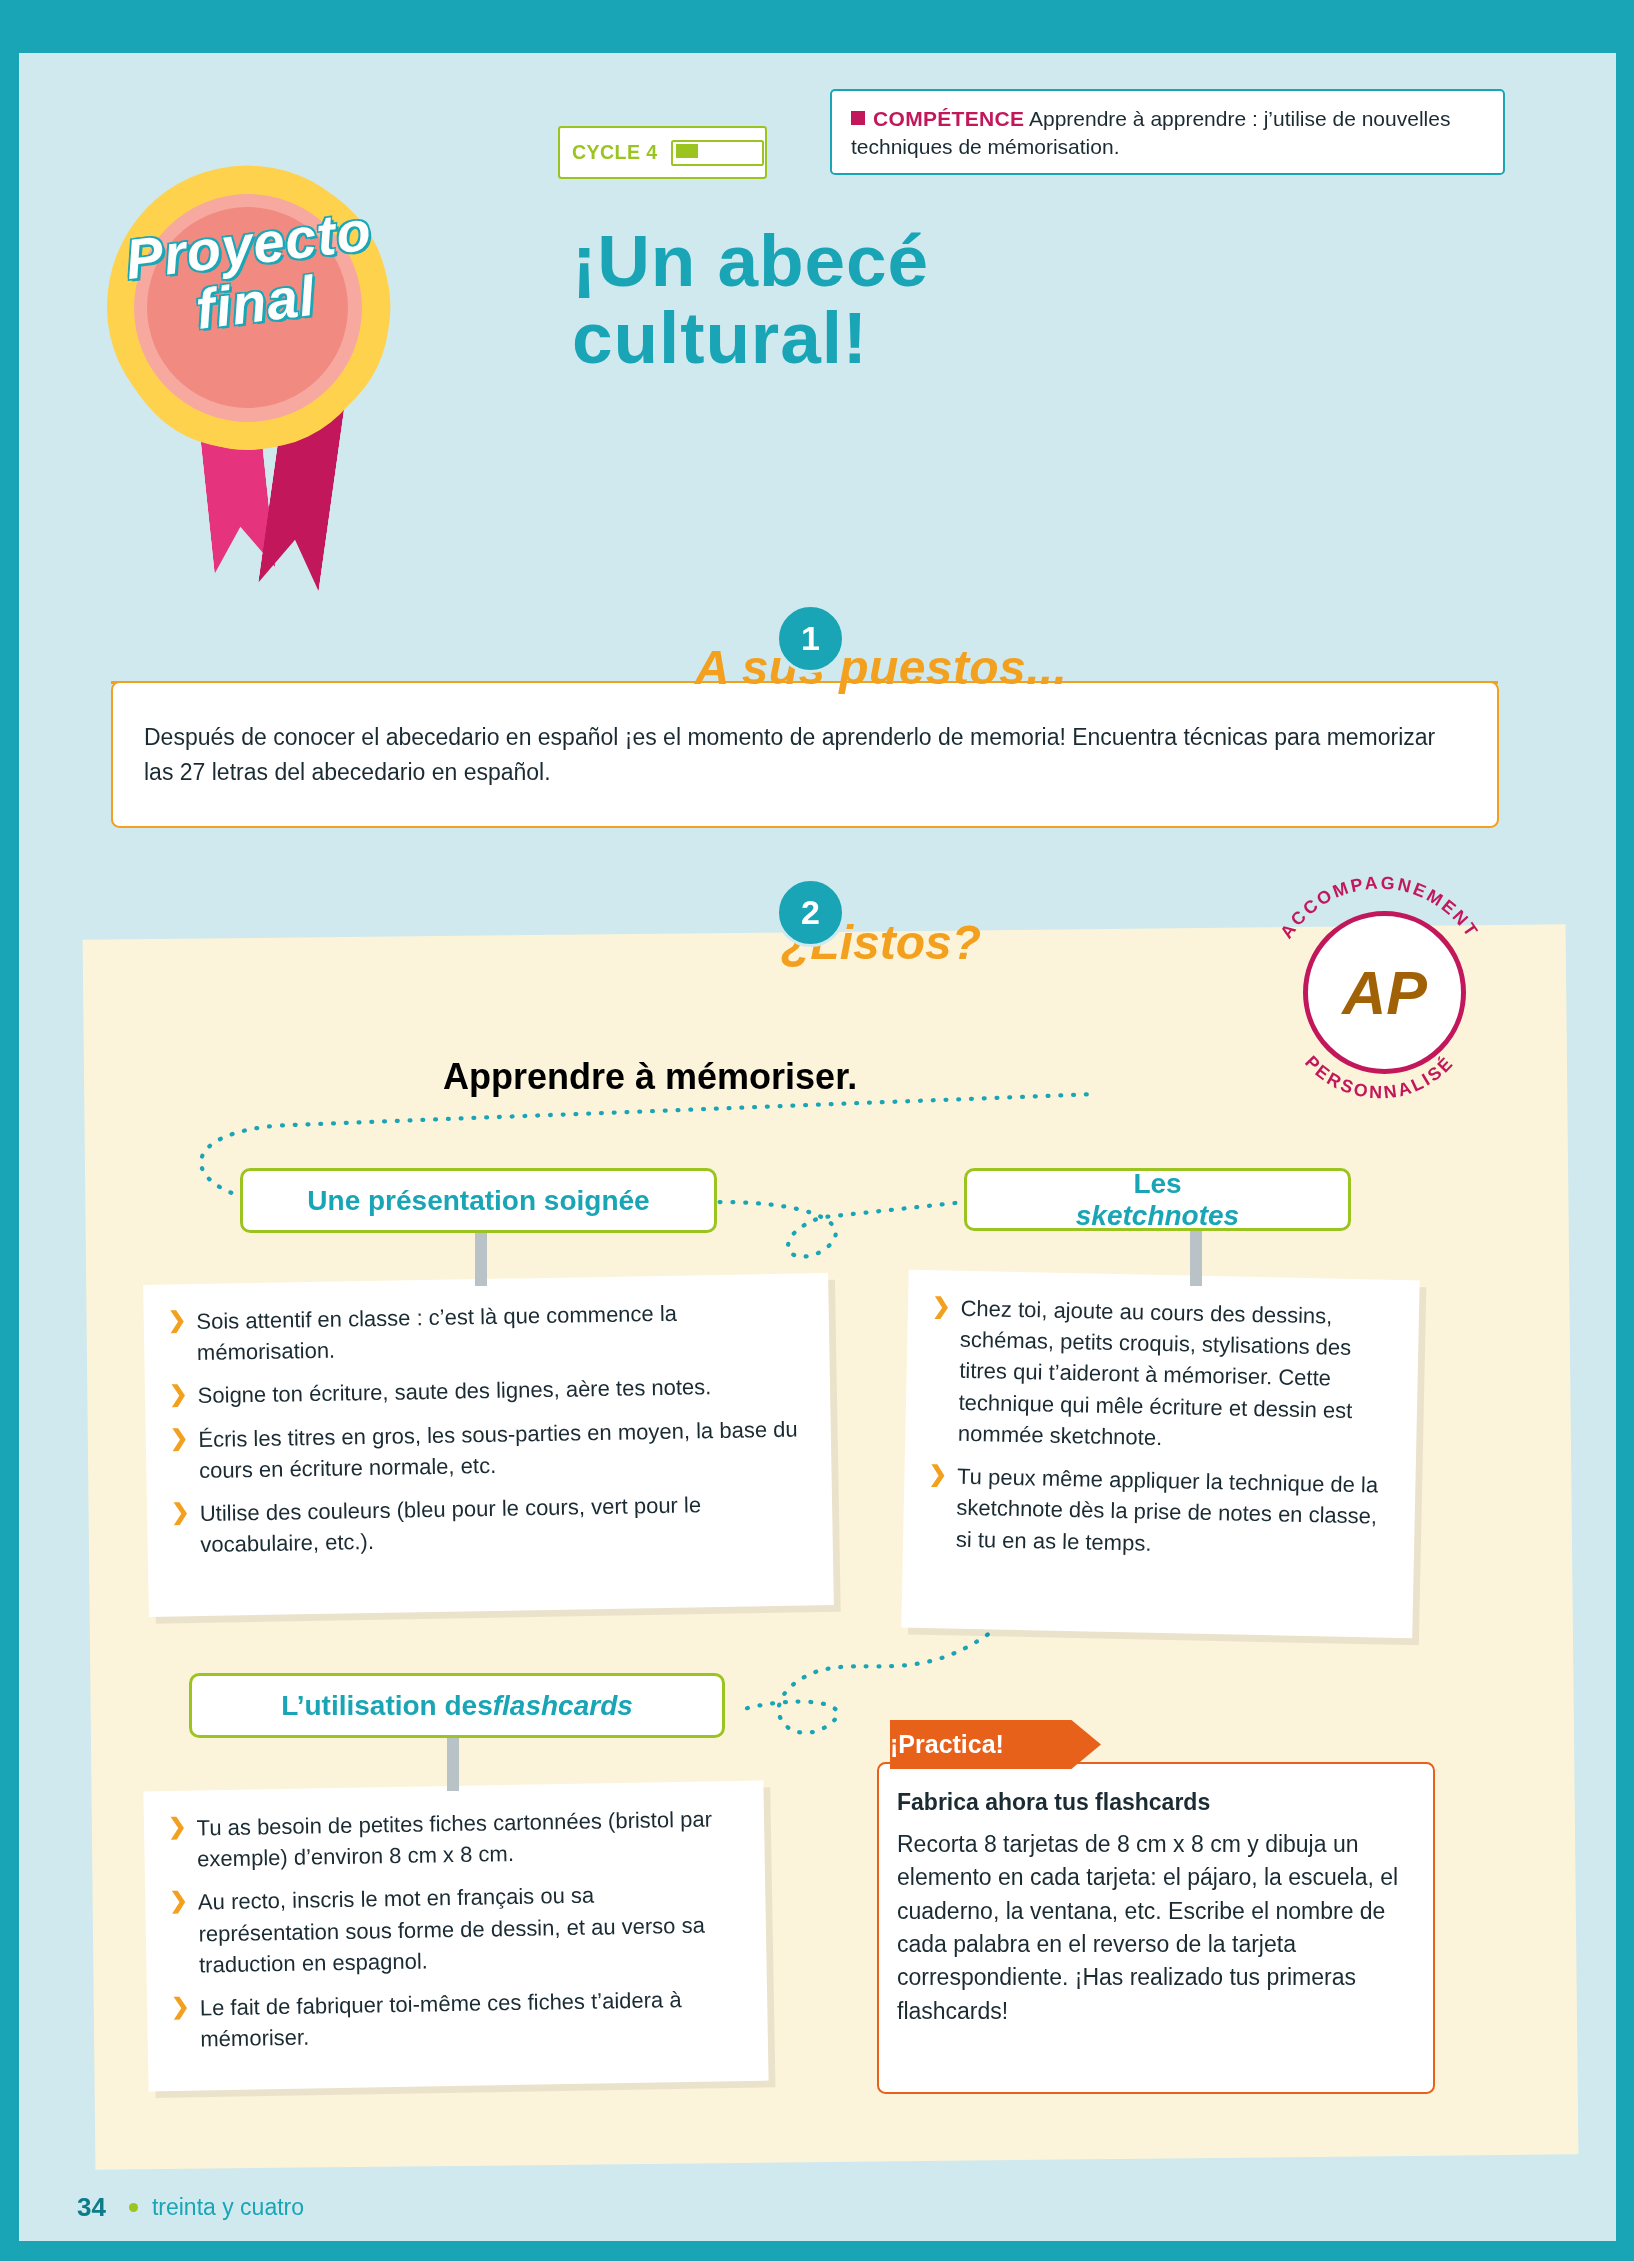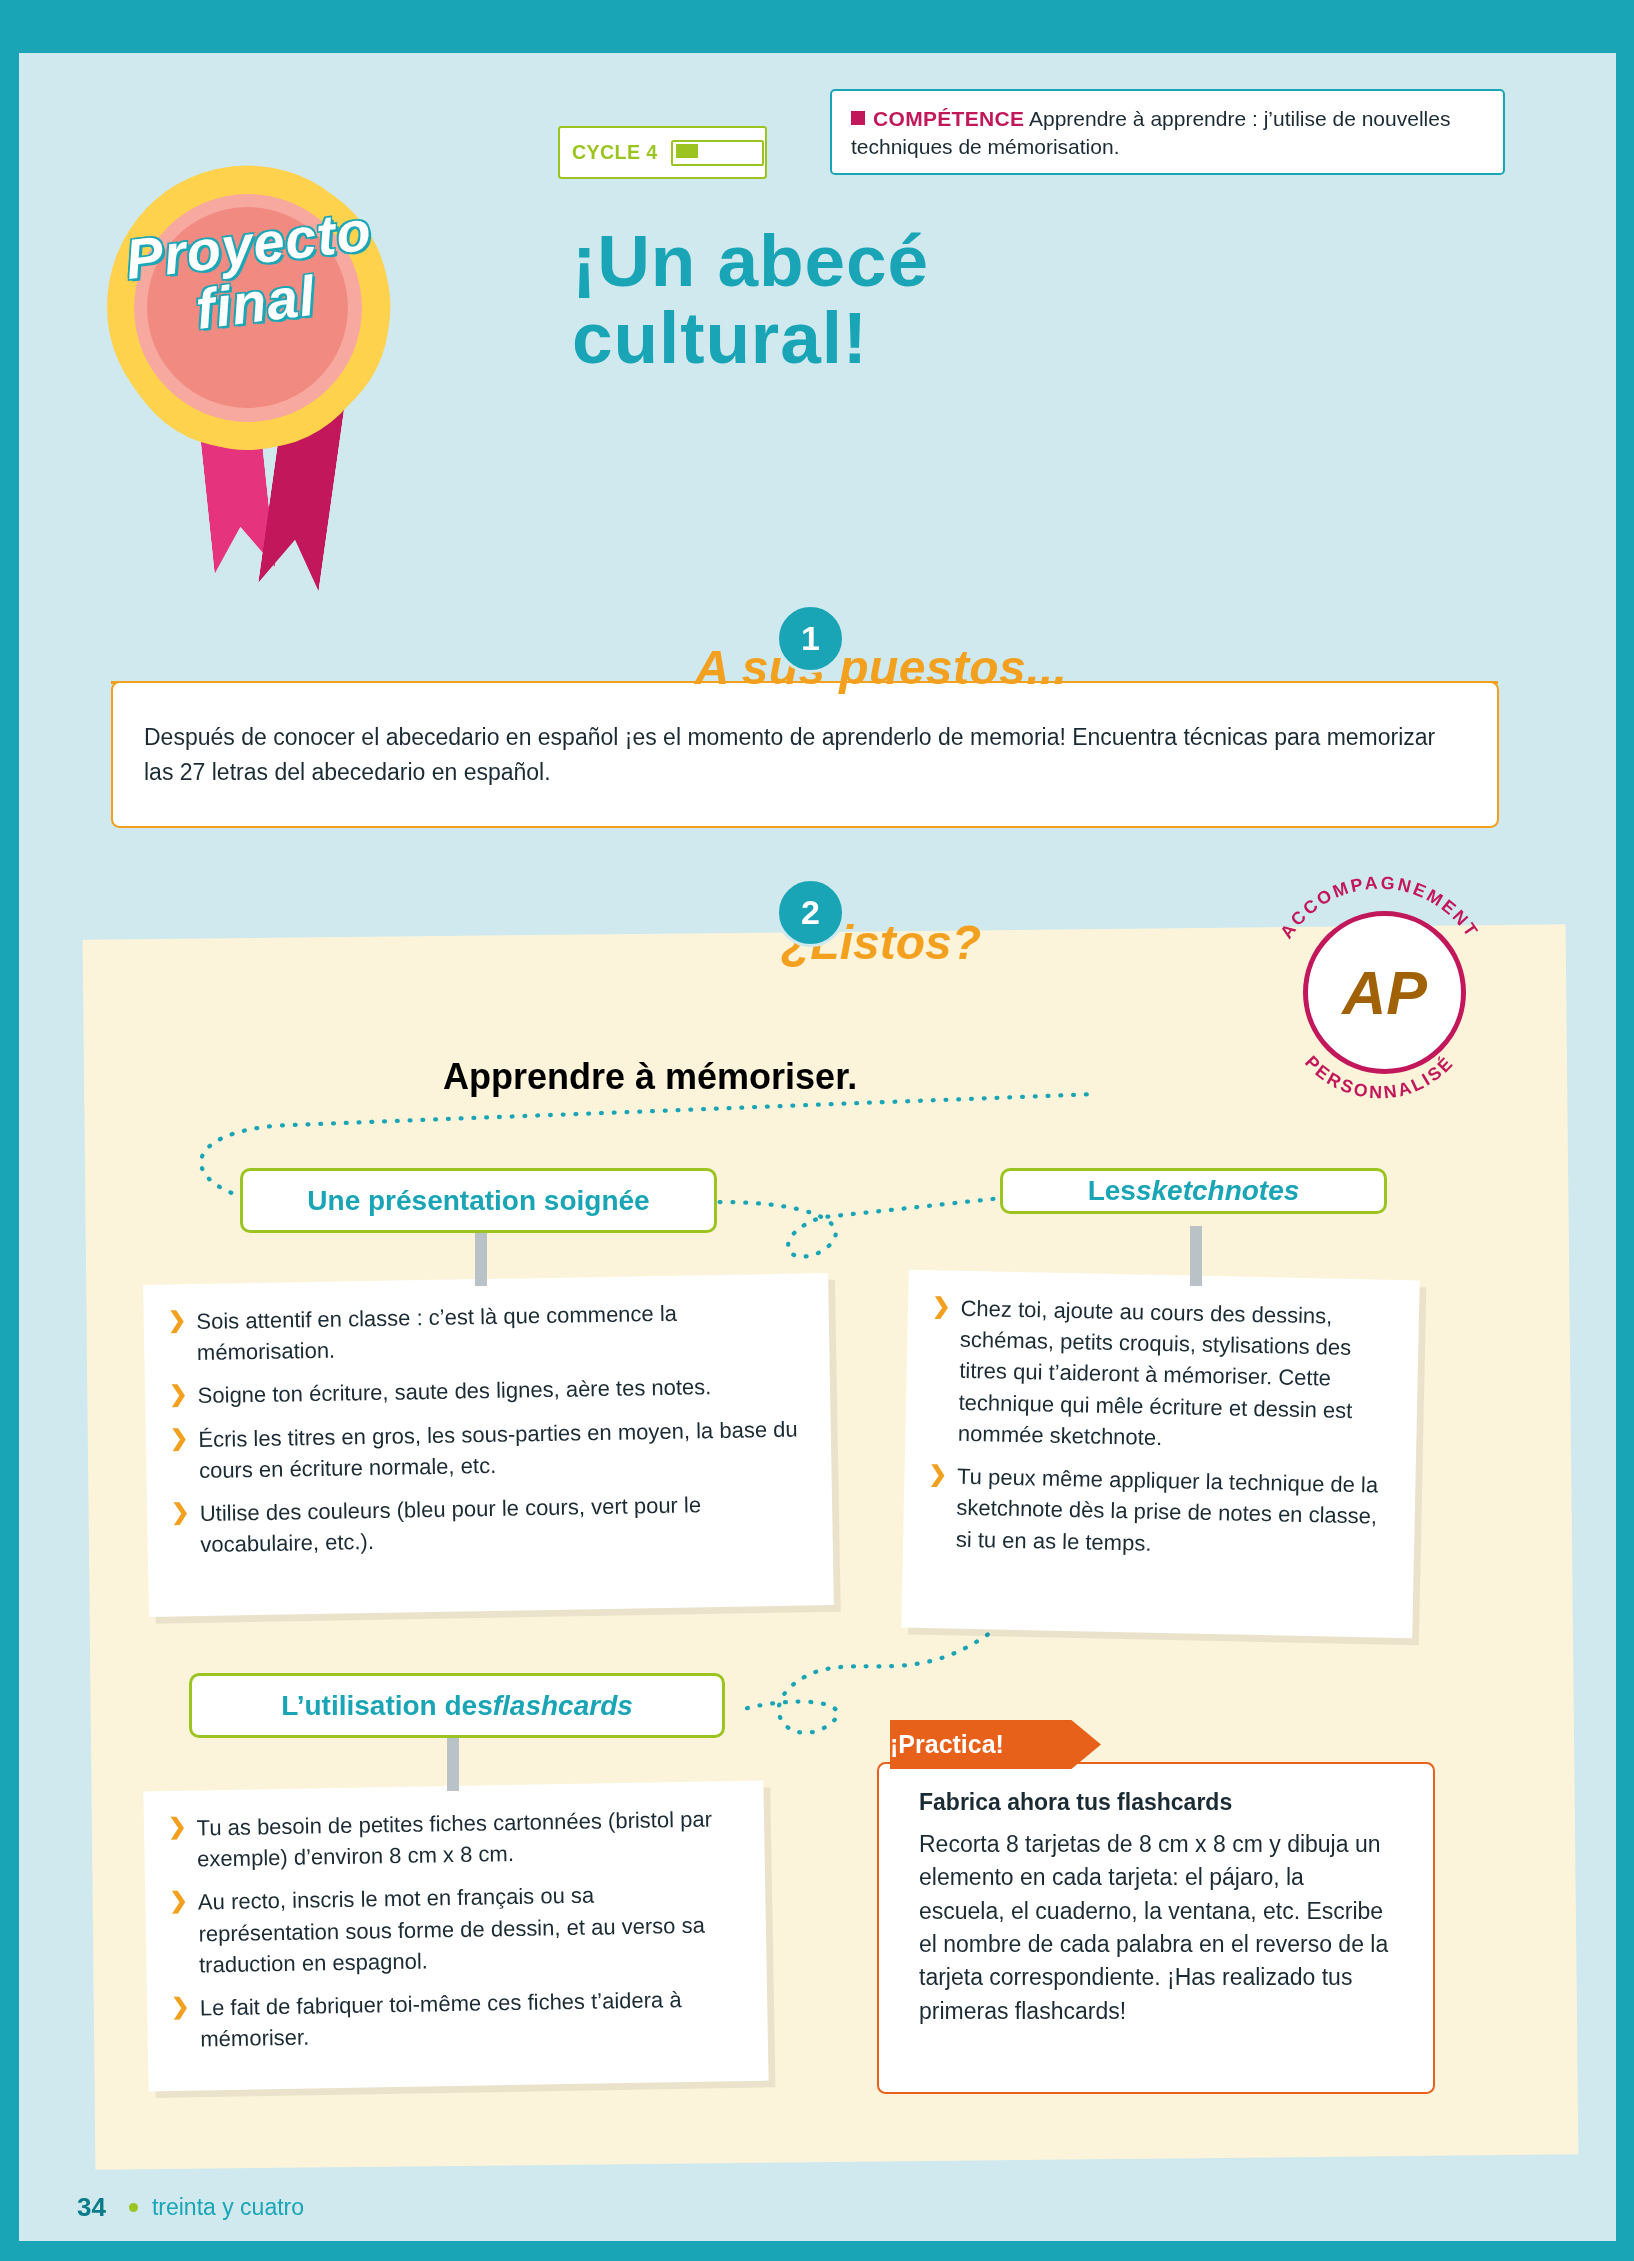--- a/index.html
+++ b/index.html
@@ -124,21 +124,21 @@
   }
 
   
   .pill {
     position:absolute; background:#ffffff; border:3.4px solid #9cc421; border-radius:10.2px;
     color:#19a5b5; font-size:28px; font-weight:bold; display:flex; align-items:center;
     justify-content:center; box-sizing:border-box; padding:4px 19px; z-index:3;
   }
   .pill i { font-style:italic; }
   .pill1 { left:240px; top:1168px; width:477px; height:65px; }
-  .pill2 { left:1000px; top:1168px; width:387px; height:46px; }
+  .pill2 { left:964px; top:1168px; width:387px; height:63px;flex-direction:column; }
   .pill3 { left:189px; top:1673px; width:536px; height:65px; }
 
   .stem { position:absolute; width:12px; background:#b9c3c7; z-index:1;}
   .stem1 { left:475px; top:1226px; height:60px; }
   .stem2 { left:1190px; top:1226px; height:60px; }
   .stem3 { left:447px; top:1731px; height:60px; }
 
   
   .card {
     position:absolute; background:#ffffff; box-sizing:border-box;
@@ -158,21 +158,21 @@
   .practica-tab {
     position:absolute; left:890px; top:1720px; width:211px; height:49px;
     background:#e8611b; color:#ffffff; font-weight:bold; font-size:25px;
     display:flex; align-items:center; box-sizing:border-box;
     clip-path: polygon(0 0, 86% 0, 100% 50%, 86% 100%, 0 100%);
     z-index:4;
   }
   .practica-box {
     position:absolute; left:877px; top:1762px; width:558px; height:332px;
     background:#ffffff; border:2.6px solid #e8611b; border-radius:8.5px;
-    box-sizing:border-box; padding:22px 40px; font-size:23px; line-height:1.45; color:#1b2b33;
+    box-sizing:border-box; padding:22px 18px; font-size:23px; line-height:1.45; color:#1b2b33;
   }
   .practica-box .ttl { font-weight:bold; margin-bottom:8.5px; }
 
   
   .footer { position:absolute; left:77px; top:2192px; font-size:23px; color:#19a5b5; display:flex; align-items:center; }
   .footer .pg { font-weight:bold; font-size:26px; color:#0c7c8a; margin-right:23px; }
   .footer .dot { width:9.4px; height:9.4px; border-radius:50%; background:#9cc421; margin-right:13.6px; }
 
   
   .dots { position:absolute; left:0; top:0; width:1635px; height:2261px; pointer-events:none; }

